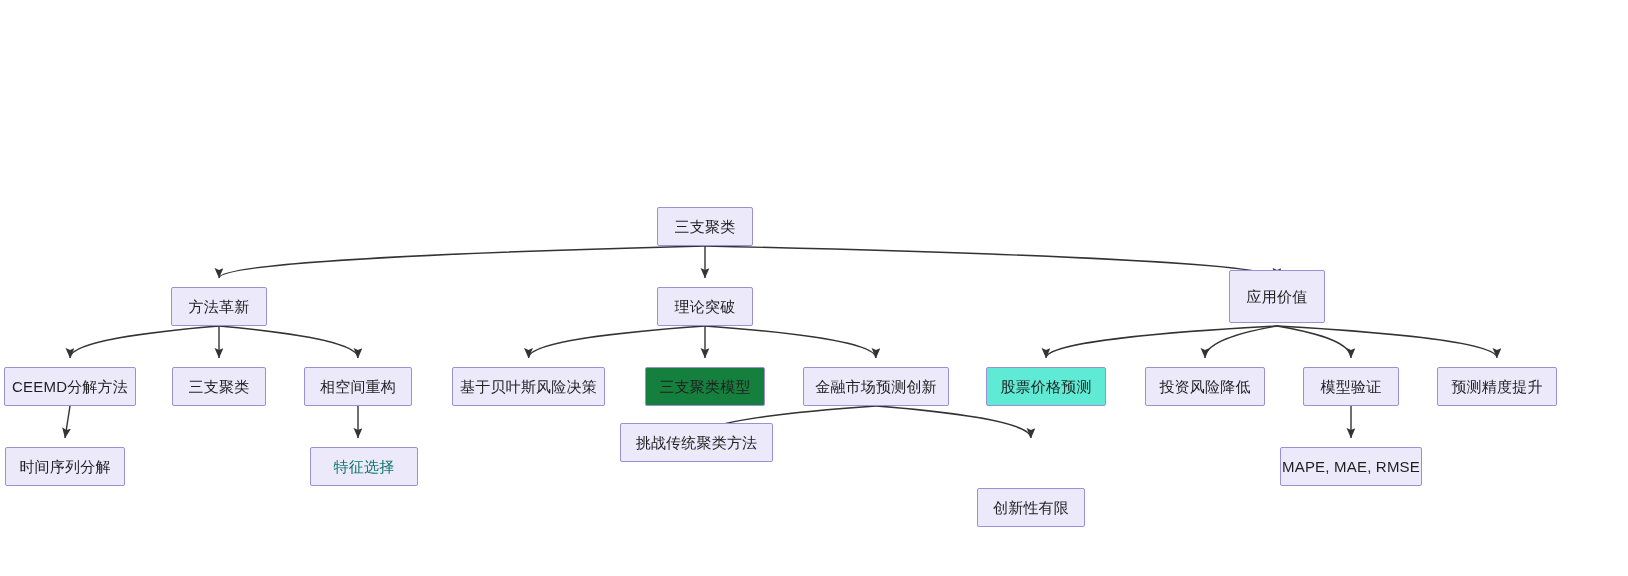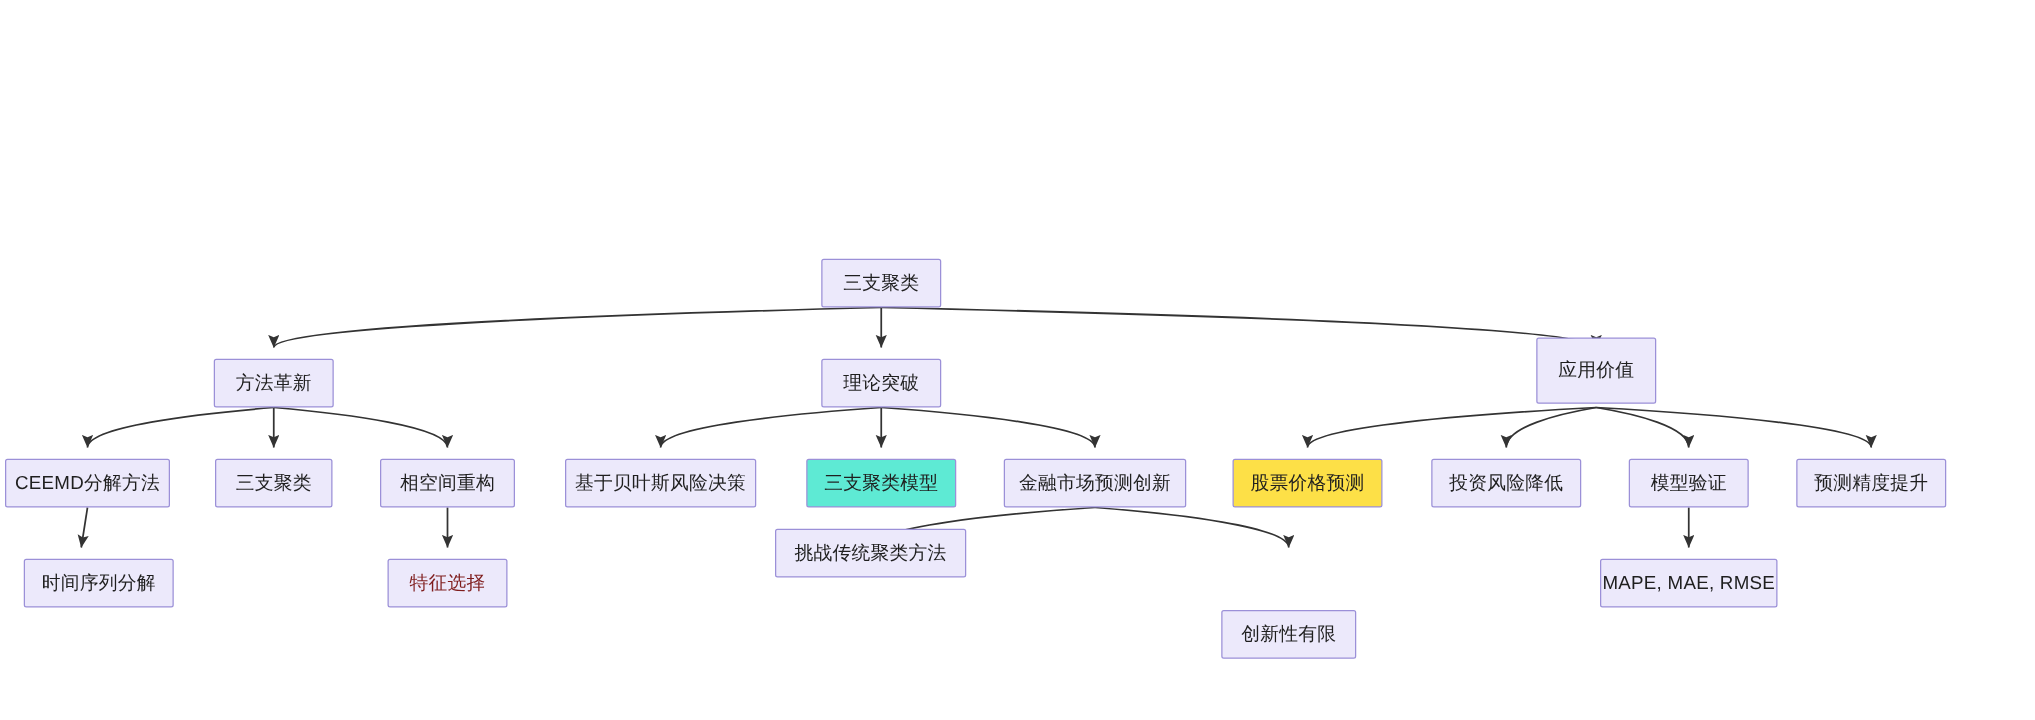--- a/index.html
+++ b/index.html
@@ -98,42 +98,42 @@
       </div>
       <div class="node" style="left: 172px; top: 367px; width: 94px; height: 39px; background: rgb(236, 233, 251); border-color: rgb(155, 144, 216); color: rgb(31, 31, 31);">
         <span class="node-label">三支聚类</span>
       </div>
       <div class="node" style="left: 304px; top: 367px; width: 108px; height: 39px; background: rgb(236, 233, 251); border-color: rgb(155, 144, 216); color: rgb(31, 31, 31); align-items: center;">
         <span class="node-label">相空间重构</span>
       </div>
       <div class="node" style="left: 452px; top: 367px; width: 153px; height: 39px; background: rgb(236, 233, 251); border-color: rgb(155, 144, 216); color: rgb(31, 31, 31);">
         <span class="node-label">基于贝叶斯风险决策</span>
       </div>
-      <div class="node" style="left: 645px; top: 367px; width: 120px; height: 39px; background: #5eead4; border-color: rgb(155, 144, 216); color: rgb(31, 31, 31);">
+      <div class="node" style="left: 645px; top: 367px; width: 120px; height: 39px; background: #15803d; border-color: rgb(155, 144, 216); color: rgb(31, 31, 31);">
         <span class="node-label">三支聚类模型</span>
       </div>
       <div class="node" style="left: 803px; top: 367px; width: 146px; height: 39px; background: rgb(236, 233, 251); border-color: rgb(155, 144, 216); color: rgb(31, 31, 31);">
         <span class="node-label">金融市场预测创新</span>
       </div>
-      <div class="node" style="left: 986px; top: 367px; width: 120px; height: 39px; background: #fde047; border-color: rgb(155, 144, 216); color: rgb(31, 31, 31);">
+      <div class="node" style="left: 986px; top: 367px; width: 120px; height: 39px; background: #5eead4; border-color: rgb(155, 144, 216); color: rgb(31, 31, 31);">
         <span class="node-label">股票价格预测</span>
       </div>
       <div class="node" style="left: 1145px; top: 367px; width: 120px; height: 39px; background: rgb(236, 233, 251); border-color: rgb(155, 144, 216); color: rgb(31, 31, 31);">
         <span class="node-label">投资风险降低</span>
       </div>
       <div class="node" style="left: 1303px; top: 367px; width: 96px; height: 39px; background: rgb(236, 233, 251); border-color: rgb(155, 144, 216); color: rgb(31, 31, 31);">
         <span class="node-label">模型验证</span>
       </div>
       <div class="node" style="left: 1437px; top: 367px; width: 120px; height: 39px; background: rgb(236, 233, 251); border-color: rgb(155, 144, 216); color: rgb(31, 31, 31);">
         <span class="node-label">预测精度提升</span>
       </div>
-      <div class="node" style="left: 5px; top: 447px; width: 120px; height: 39px; background: rgb(236, 233, 251); border-color: rgb(155, 144, 216); color: rgb(31, 31, 31); margin-left: 14px;">
+      <div class="node" style="left: 5px; top: 447px; width: 120px; height: 39px; background: rgb(236, 233, 251); border-color: rgb(155, 144, 216); color: rgb(31, 31, 31);">
         <span class="node-label">时间序列分解</span>
       </div>
-      <div class="node" style="left: 310px; top: 447px; width: 96px; height: 39px; background: rgb(236, 233, 251); border-color: rgb(155, 144, 216); color: #7f1d1d;">
+      <div class="node" style="left: 310px; top: 447px; width: 108px; height: 39px; background: rgb(236, 233, 251); border-color: rgb(155, 144, 216); color: #0f766e;">
         <span class="node-label">特征选择</span>
       </div>
       <div class="node" style="left: 620px; top: 423px; width: 153px; height: 39px; background: rgb(236, 233, 251); border-color: rgb(155, 144, 216); color: rgb(31, 31, 31);">
         <span class="node-label">挑战传统聚类方法</span>
       </div>
       <div class="node" style="left: 977px; top: 447px; width: 108px; height: 39px; background: rgb(236, 233, 251); border-color: rgb(155, 144, 216); color: rgb(31, 31, 31); margin-top: 41px;">
         <span class="node-label">创新性有限</span>
       </div>
       <div class="node" style="left: 1280px; top: 447px; width: 142px; height: 39px; background: rgb(236, 233, 251); border-color: rgb(155, 144, 216); color: rgb(31, 31, 31);">
         <span class="node-label">MAPE, MAE, RMSE</span>

